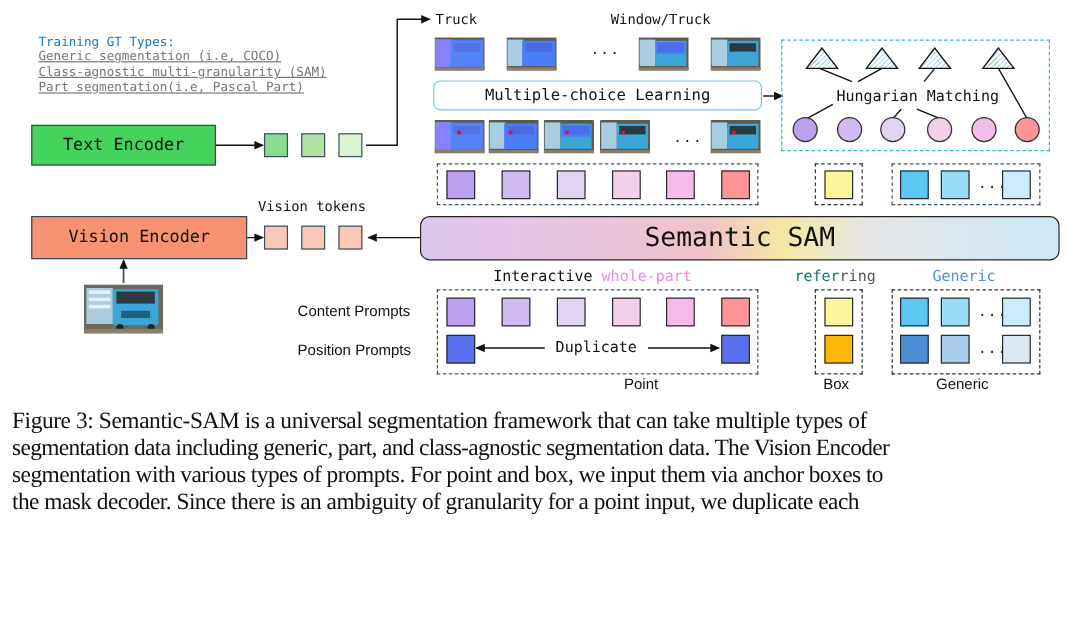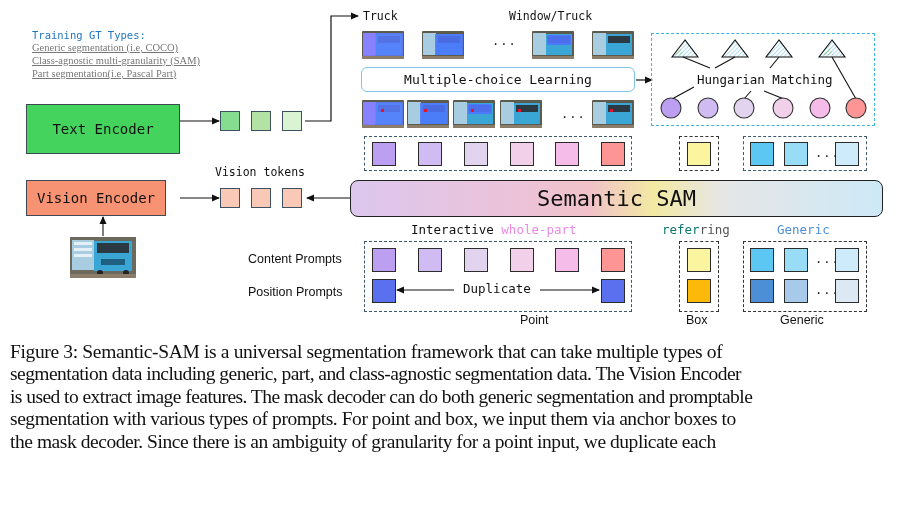--- a/index.html
+++ b/index.html
@@ -1,21 +1,21 @@
 <!DOCTYPE html>
 <html><head>
 <meta charset="utf-8">
 <style>
   html, body { margin:0; padding:0; background:#ffffff; }
   body { width:908px; height:516px; position:relative; overflow:hidden; font-family:"DejaVu Sans Mono", monospace; }
   .abs { position:absolute; }
   .mono { font-family:"DejaVu Sans Mono", monospace; }
   .sans { font-family:"Liberation Sans", sans-serif; }
   .gt-title { color:#1f77c4; font-size:10.5px; }
-  .gt-item { color:#777; font-size:10.5px; text-decoration:underline; line-height:13px;font-family:Liberation Serif, serif; }
+  .gt-item { color:#777; font-size:10.5px; text-decoration:underline; line-height:13px; }
   .encoder { border:1px solid #3d4a55; display:flex; align-items:center; justify-content:center; font-size:14px; color:#111; box-sizing:border-box; }
   .tok { width:20px; height:20px; border:1px solid #3d5260; box-sizing:border-box; }
   .sq { width:24px; height:24px; border:1.3px solid #2b2b2b; box-sizing:border-box; }
   .dash-box { border:1.3px dashed #3d5a6c; box-sizing:border-box; }
   .dash-box-dark { border:1.3px dashed #333; box-sizing:border-box; }
   .thumb { width:42px; height:28px; border-radius:1px; overflow:hidden; }
   .caption { font-family:"Liberation Serif", serif; font-size:19.5px; color:#111; line-height:22.4px; text-align:justify; }
   .caption-line { white-space:nowrap; }
   svg.overlay { position:absolute; left:0; top:0; }
   .sam-bar { border:1.3px solid #222; border-radius:8px; box-sizing:border-box;
@@ -61,22 +61,22 @@
   </g>
 </svg>
 
 <div class="abs mono" style="left:32px;top:29px;">
   <div class="gt-title">Training GT Types:</div>
   <div class="gt-item">Generic segmentation (i.e, COCO)</div>
   <div class="gt-item">Class-agnostic multi-granularity (SAM)</div>
   <div class="gt-item">Part segmentation(i.e, Pascal Part)</div>
 </div>
 
-<div class="abs encoder" style="left:26px;top:104px;width:154px;height:50px;background:#44d35c;">Text Encoder</div>
-<div class="abs encoder" style="left:26px;top:180px;width:140px;height:36px;background:#f79272;">Vision Encoder</div>
+<div class="abs encoder" style="left:26px;top:104px;width:154px;height:34px;background:#44d35c;">Text Encoder</div>
+<div class="abs encoder" style="left:26px;top:180px;width:180px;height:36px;background:#f79272;">Vision Encoder</div>
 
 <div class="abs tok" style="left: 220px; top: 111px; background: rgb(134, 221, 144);"></div>
 <div class="abs tok" style="left: 251px; top: 111px; background: rgb(179, 227, 164);"></div>
 <div class="abs tok" style="left: 282px; top: 111px; background: rgb(217, 243, 211);"></div>
 
 <div class="abs mono" style="left:215px;top:165px;font-size:11.5px;color:#111;">Vision tokens</div>
 <div class="abs tok" style="left: 220px; top: 188px; background: rgb(249, 200, 182);"></div>
 <div class="abs tok" style="left: 251px; top: 188px; background: rgb(249, 200, 182);"></div>
 <div class="abs tok" style="left: 282px; top: 188px; background: rgb(249, 200, 182);"></div>
 
@@ -279,16 +279,15 @@
     <div class="abs sq" style="left: 784px; top: 279px; background: rgb(167, 201, 234);"></div>
     <div class="abs sq" style="left: 835px; top: 279px; background: rgb(221, 232, 245);"></div>
   </div>
 <div class="abs ell" style="left:815px;top:252px;">...</div>
 <div class="abs ell" style="left:815px;top:283px;">...</div>
 <div class="abs sans" style="left:780px;top:313px;font-size:12.5px;color:#111;">Generic</div>
 
 <div class="abs caption" style="left:10px;top:341px;width:890px;">
   <div class="caption-line" style="letter-spacing:-0.35px;">Figure 3: Semantic-SAM is a universal segmentation framework that can take multiple types of</div>
   <div class="caption-line" style="letter-spacing:-0.55px;">segmentation data including generic, part, and class-agnostic segmentation data. The Vision Encoder</div>
-  <div class="caption-line" style="letter-spacing:-0.55px;">is used to extract image features. The mask decoder can do both generic segmentation and promptable</div>
   <div class="caption-line" style="letter-spacing:-0.45px;">segmentation with various types of prompts. For point and box, we input them via anchor boxes to</div>
   <div class="caption-line" style="letter-spacing:-0.45px;">the mask decoder. Since there is an ambiguity of granularity for a point input, we duplicate each</div>
 </div>
 
 </body></html>

